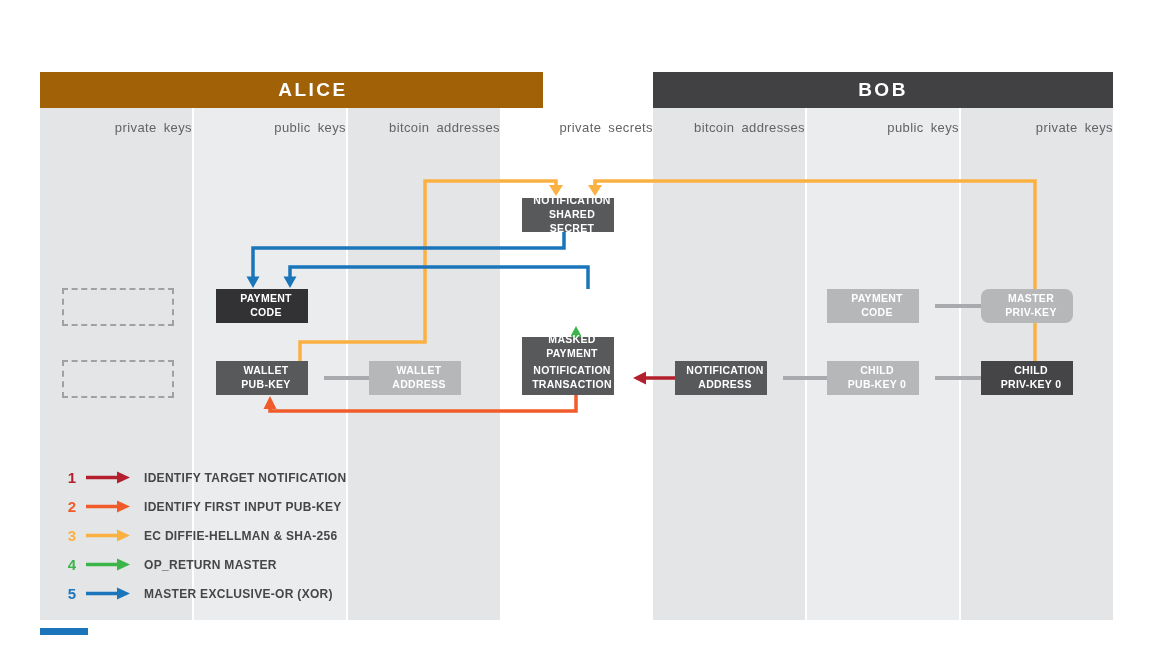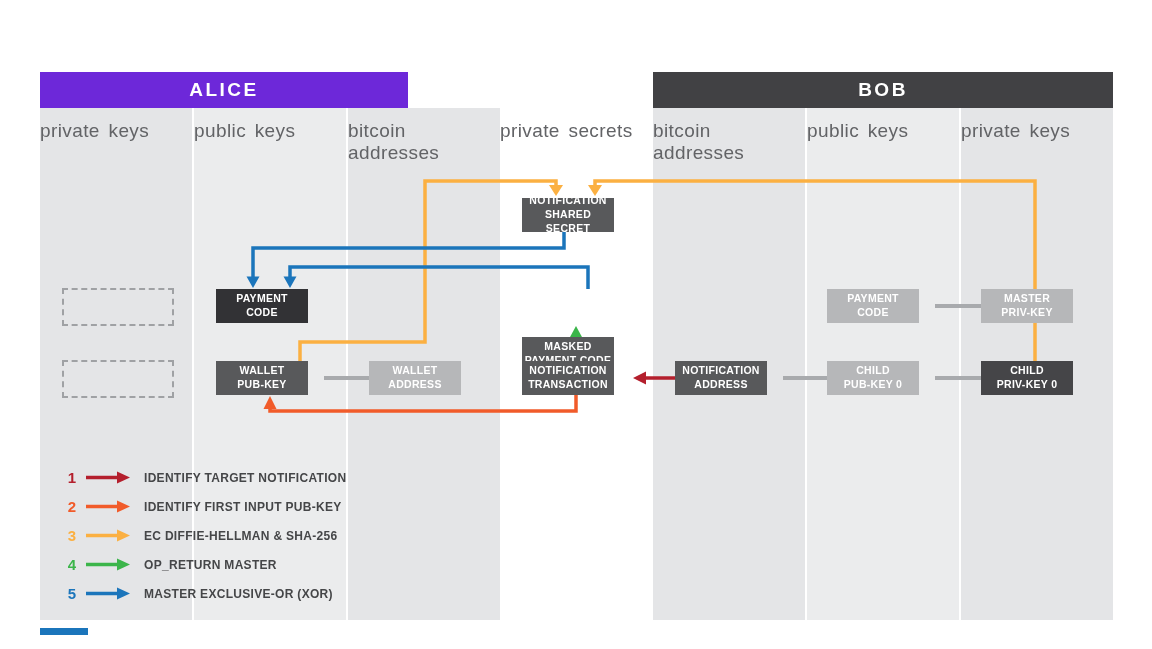--- a/index.html
+++ b/index.html
@@ -10,36 +10,37 @@
   .title {
     position:absolute; top:22px; left:0; width:100%;
     text-align:center; font-size:21px; font-weight:bold; color:#3b3c3e;
     letter-spacing:0.2px;
   }
   .panel-header {
     position:absolute; top:72px; height:36px;
     display:flex; align-items:center; justify-content:center;
     color:#ffffff; font-weight:bold; font-size:19px; letter-spacing:2.5px;
   }
-  .hdr-alice { left:40px; width:368px; background:#6d28d9; }
+  .hdr-alice { left:40px; width:460px; background:#a16207;padding-left:43px; }
   .hdr-bob   { left:653px; width:460px; background:#414144; }
   .col-bg { position:absolute; top:108px; height:512px; }
   .col-outer { background:#e4e5e7; }
   .col-inner { background:#ebeced; }
   .col-label {
     position:absolute; top:120px; height:18px;
-    font-size:19px; color:#626366; text-align:left;
+    font-size:13px; color:#626366; text-align:right;
     letter-spacing:0.4px; word-spacing:3px;
   }
   .box {
-    position:absolute; width:92px; height:34px;
+    position:absolute; width:84px; height:34px;
     display:flex; align-items:center; justify-content:center;
     text-align:center; color:#ffffff; font-weight:bold;
     font-size:10.5px; line-height:1.32; white-space:pre-line;
     letter-spacing:0.3px;
+    padding-left:8px;
   }
   .box.dark    { background:#58595b; }
   .box.darkest { background:#323235; }
   .box.dark2   { background:#454548; }
   .box.light   { background:#b6b7b9; }
   .dashed-box {
     position:absolute; width:108px; height:34px;
     border:2px dashed #9fa1a4; background:transparent;
   }
   .connector { position:absolute; height:4px; background:#a8aaad; }
@@ -127,21 +128,21 @@
   <div class="dashed-box" style="left:62px;top:360px;"></div>
 
   <div class="box dark" style="left:522px;top:198px;">NOTIFICATION
 SHARED SECRET</div>
   <div class="box darkest" style="left:216px;top:289px;">PAYMENT
 CODE</div>
   <div class="box dark" style="left:522px;top:289px;margin-top:48px;">MASKED
 PAYMENT CODE</div>
   <div class="box light" style="left:827px;top:289px;">PAYMENT
 CODE</div>
-  <div class="box light" style="left:981px;top:289px;">MASTER
+  <div class="box light" style="left:981px;top:289px;border-radius:8px;">MASTER
 PRIV-KEY</div>
   <div class="box dark" style="left:216px;top:361px;">WALLET
 PUB-KEY</div>
   <div class="box light" style="left:369px;top:361px;">WALLET
 ADDRESS</div>
   <div class="box dark" style="left:522px;top:361px;">NOTIFICATION
 TRANSACTION</div>
   <div class="box dark" style="left:675px;top:361px;">NOTIFICATION
 ADDRESS</div>
   <div class="box light" style="left:827px;top:361px;">CHILD

